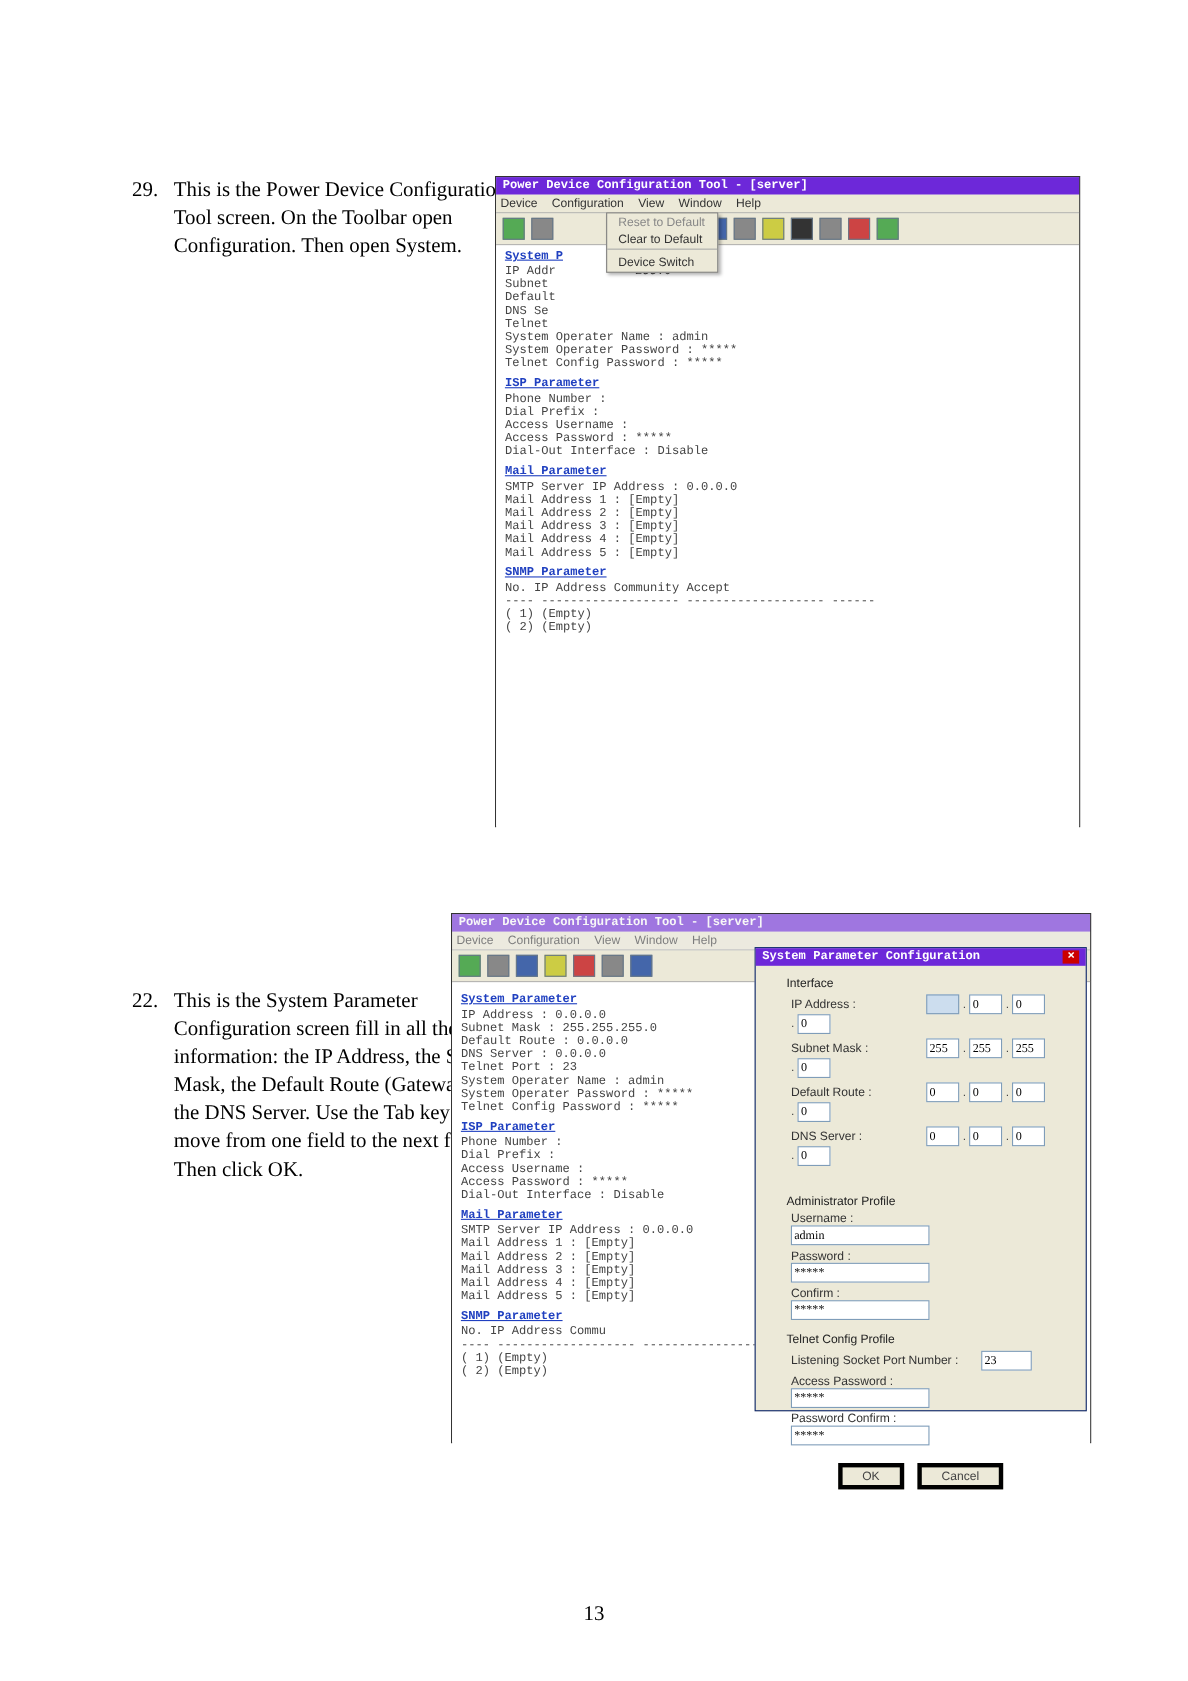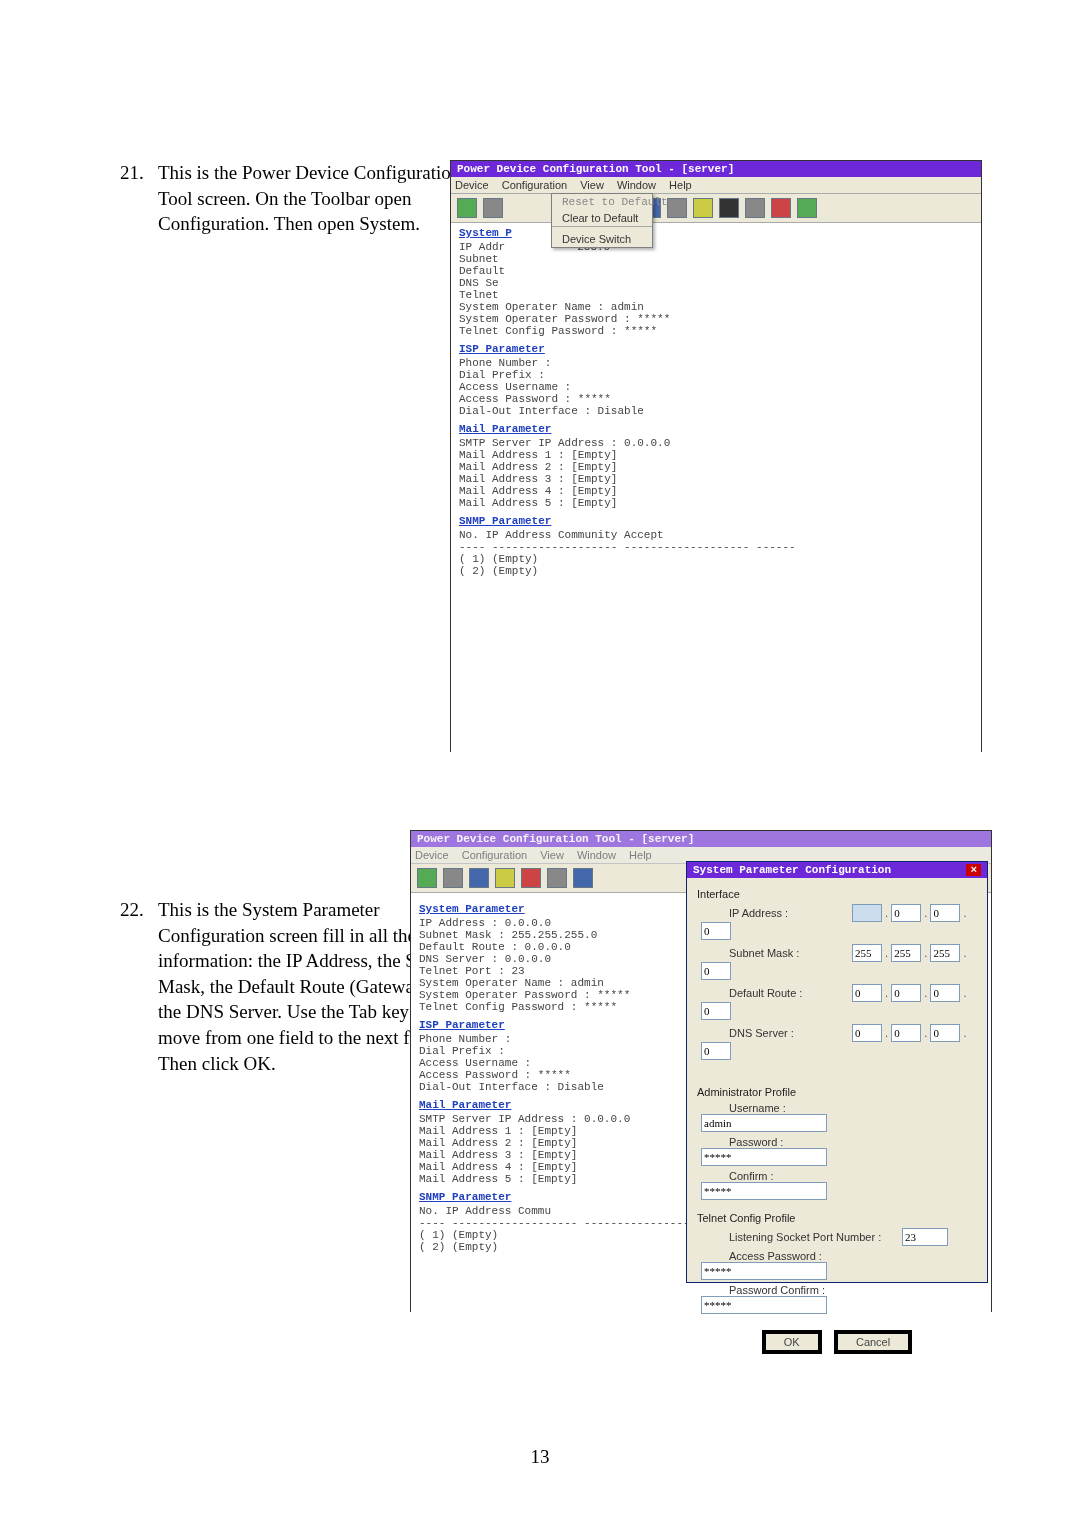--- a/index.html
+++ b/index.html
@@ -13,40 +13,40 @@
   .shot2{position:absolute;left:410px;top:830px;width:580px;height:480px;}
   .titlebar{background:#6d28d9;color:#fff;font-family:Liberation Mono, monospace;font-size:11px;font-weight:bold;padding:2px 6px;}
   .menubar{background:#ece9d8;color:#333;font-family:Tahoma,sans-serif;font-size:11px;padding:2px 4px;border-bottom:1px solid #aaa;}
   .menubar span{margin-right:10px;}
   .toolbar{background:#ece9d8;padding:4px 6px;border-bottom:1px solid #aaa;display:flex;align-items:center;gap:6px;}
   .toolbar .icon{width:18px;height:18px;background:#8aa;border:1px solid #678;display:inline-block;}
   .toolbar .icon.red{background:#c44;} .toolbar .icon.blu{background:#46a;} .toolbar .icon.grn{background:#5a5;}
   .toolbar .icon.yel{background:#cc4;} .toolbar .icon.gry{background:#888;} .toolbar .icon.blk{background:#333;}
   .dropdown{position:absolute;background:#ece9d8;border:1px solid #808080;font-family:Tahoma,sans-serif;font-size:11px;color:#333;box-shadow:2px 2px 3px rgba(0,0,0,.3);}
   .dropdown div{padding:2px 12px 2px 10px;white-space:nowrap;}
-  .dropdown .disabled{color:#888;font-family:Liberation Mono, monospace;}
+  .dropdown .disabled{color:#888;}
   .hdr{color:#2040c0;text-decoration:underline;font-weight:bold;margin:6px 0 2px;font-family:"Courier New",monospace;}
   .body-area{background:#fff;padding:4px 8px;height:calc(100% - 60px);overflow:hidden;}
   .dlg{position:absolute;background:#ece9d8;border:1px solid #0a246a;font-family:Tahoma,sans-serif;font-size:11px;}
   .dlg .titlebar{display:flex;justify-content:space-between;}
   .dlg .x{background:#c00;color:#fff;padding:0 4px;font-weight:bold;}
   .dlg .sect{color:#222;font-size:11px;margin:6px 4px 2px;}
-  .dlg label{display:inline-block;width:120px;color:#333;margin-left:28px;}
+  .dlg label{display:inline-block;width:120px;color:#333;}
   .dlg input{font-family:Tahoma;font-size:11px;border:1px solid #7f9db9;height:16px;padding:0 2px;background:#fff;}
   .dlg .row{padding:2px 8px;}
   .dlg .btn{display:inline-block;border:4px solid #000000;background:#ece9d8;padding:2px 18px;font-size:11px;}
   .status{background:#ece9d8;color:#333;font-family:Tahoma,sans-serif;font-size:10px;padding:1px 4px;border-top:1px solid #888;position:absolute;left:0;right:0;bottom:0;}
-  .page-number{position:absolute;left:0;right:0;bottom:60px;text-align:center;font-size:19px;}
+  .page-number{position:absolute;left:0;right:0;bottom:49px;text-align:center;font-size:19px;}
 </style>
 </head>
 <body>
 
 <div class="page">
   <div class="step">
-    <div class="instr step-num">21.</div>
+    <div class="instr step-num">29.</div>
     <div class="instr">This is the Power Device Configuration Tool screen.  On the Toolbar open Configuration.  Then open System.</div>
   </div>
   <div style="height:590px"></div>
   <div class="step">
     <div class="instr step-num">22.</div>
     <div class="instr">This is the System Parameter Configuration screen fill in all the information:  the IP Address, the Subnet Mask, the Default Route (Gateway) and the DNS Server.  Use the Tab key to move from one field to the next field.  Then click OK.</div>
   </div>
 </div>
 
 <div class="shot shot1">
@@ -162,21 +162,21 @@
     <div>---- ------------------- ------------------- ------</div>
     <div>( 1)  (Empty)</div>
     <div>( 2)  (Empty)</div>
   </div>
 
   <div class="dlg" style="left:275px;top:30px;width:300px;height:420px;">
     <div class="titlebar">
       <span>System Parameter Configuration</span>
       <span class="x">×</span>
     </div>
-    <div style="padding:4px 6px">
+    <div style="padding:4px 24px">
       <div class="sect">Interface</div>
       <div class="row"><label>IP Address :</label>
         <input style="width: 24px; background: rgb(204, 221, 238);" value=""> .
         <input style="width: 24px;" value="0"> .
         <input style="width: 24px;" value="0"> .
         <input style="width: 24px;" value="0">
       </div>
       <div class="row"><label>Subnet Mask :</label>
         <input style="width: 24px;" value="255"> .
         <input style="width: 24px;" value="255"> .

